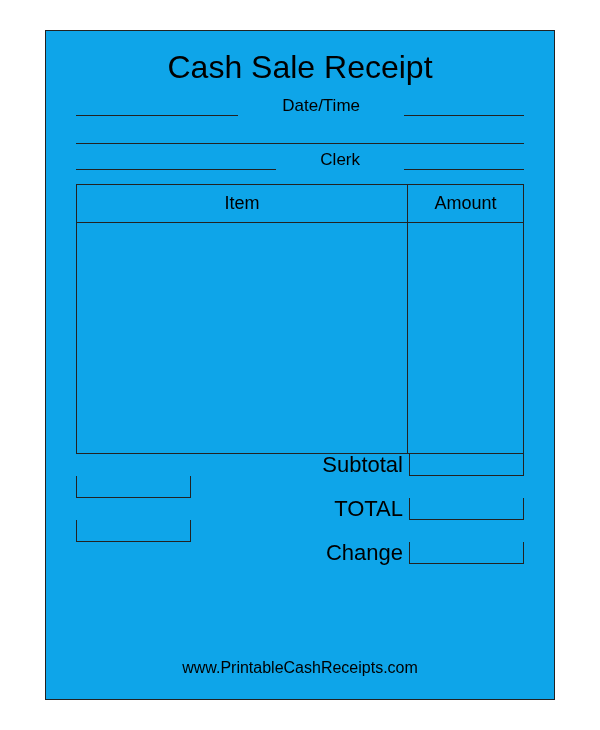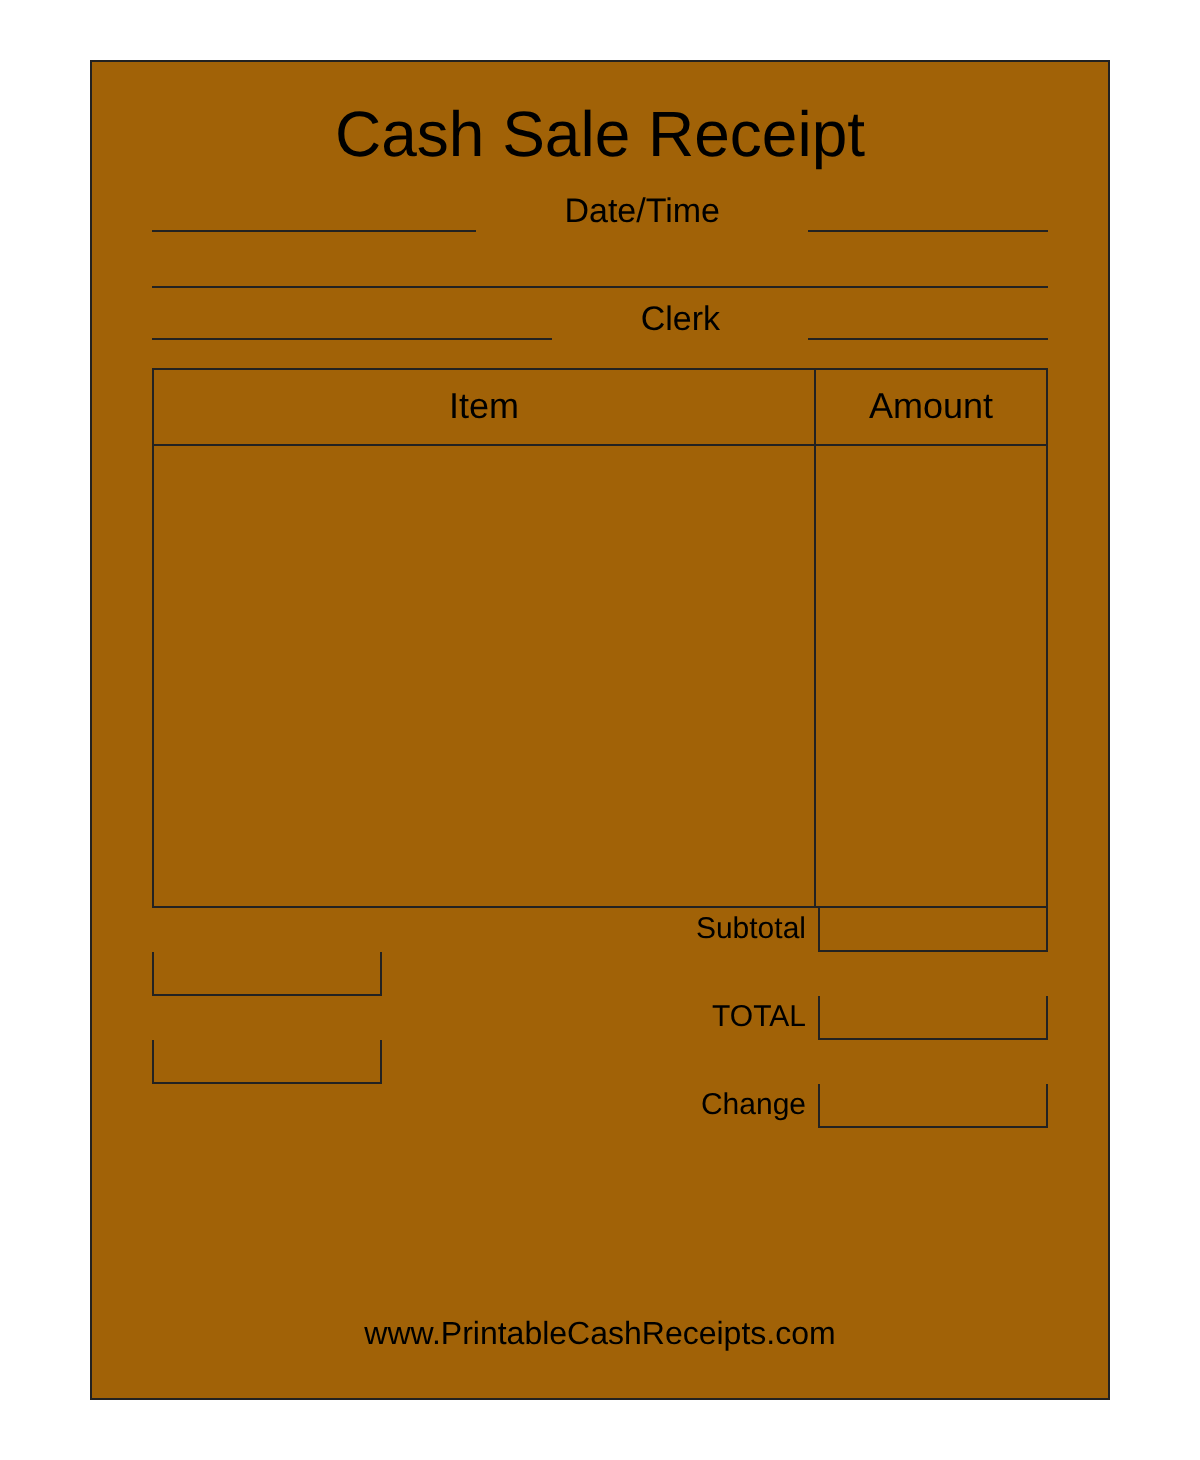--- a/index.html
+++ b/index.html
@@ -10,21 +10,21 @@
       font-family: Arial, Helvetica, sans-serif;
       position: relative;
     }
     .page {
       position: absolute;
       top: 30px;
       left: 45px;
       width: 510px;
       height: 670px;
       border: 1.5px solid #222;
-      background: #a16207;
+      background: #0ea5e9;
       padding: 18px 30px 10px 30px;
     }
     .title {
       text-align: center;
       font-size: 32px;
       font-weight: 400;
       margin-bottom: 8px;
     }
     .meta-row {
       display: flex;
@@ -89,21 +89,21 @@
       margin-top: 0;
     }
     .trow {
       display: flex;
       height: 22px;
       align-items: stretch;
     }
     .trow-label {
       flex: 1;
       text-align: right;
-      font-size: 15px;
+      font-size: 22px;
       padding-right: 6px;
       line-height: 22px;
     }
     .trow-box {
       width: 115px;
       border: 1.2px solid #222;
       border-top: none;
     }
     .trow:first-child .trow-box {
       border-top: none;

